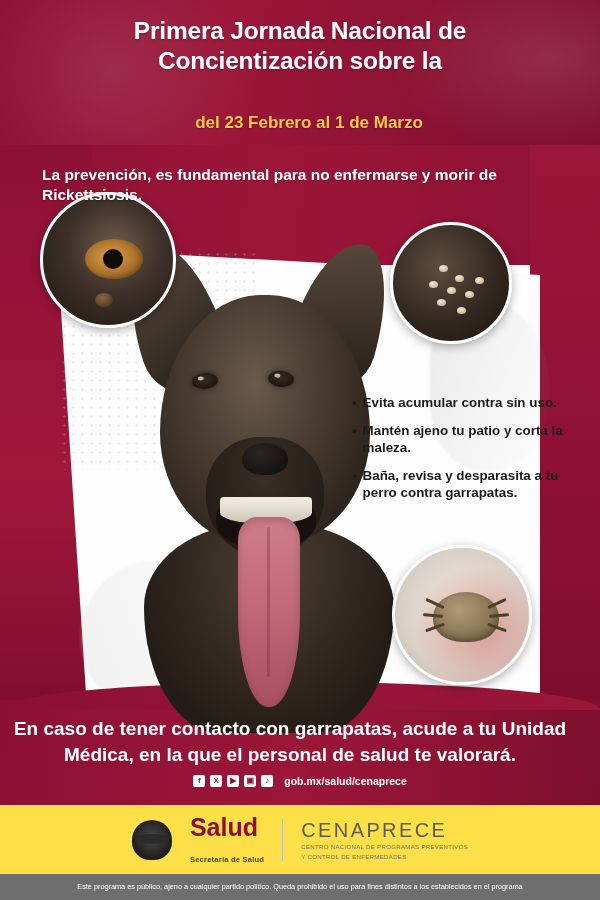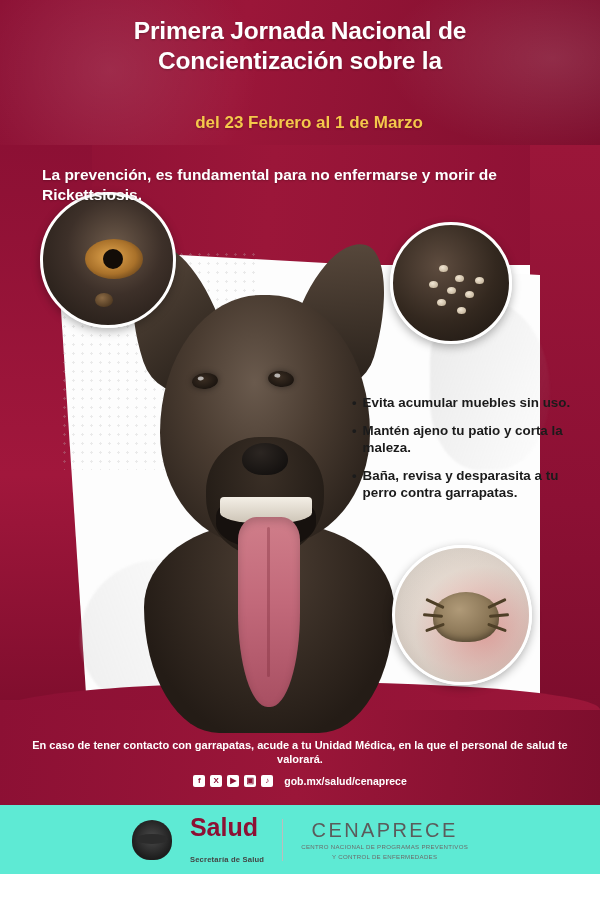--- a/index.html
+++ b/index.html
@@ -226,61 +226,61 @@
   .bottom-band {
     position: absolute; left: 0; bottom: 95px; width: 600px; height: 105px;
     background: linear-gradient(95deg, #8c1034 0%, #9b1639 50%, #7d0e2d 100%);
   }
   .bottom-band::before {
     content: ""; position: absolute; left: 0; top: -18px; width: 600px; height: 28px;
     background: linear-gradient(95deg, #8c1034, #9b1639);
     border-radius: 50% 50% 0 0 / 100% 100% 0 0;
   }
   .closing {
-    position: absolute; left: 14px; bottom: 133px; width: 572px;
+    position: absolute; left: 4px; bottom: 133px; width: 572px;
     text-align: center; color: #ffffff;
-    font-size: 11px; font-weight: bold; line-height: 1.34;
+    font-size: 19px; font-weight: bold; line-height: 1.34;
     z-index: 25;
   }
   .social {
     position: absolute; left: 0; bottom: 113px; width: 600px;
     display: flex; align-items: center; justify-content: center; gap: 5px;
     z-index: 25;
   }
   .social .ic {
     width: 12px; height: 12px; background: #ffffff; color: #8c1034;
     font-size: 8px; font-weight: bold; line-height: 12px; text-align: center;
     border-radius: 2px;
   }
   .social .url {
     color: #ffffff; font-size: 10.5px; font-weight: bold; margin-left: 6px;
   }
 
   
   .footer {
     position: absolute; left: 0; bottom: 26px; width: 600px; height: 69px;
-    background: #5eead4;
+    background: #fde047;
     display: flex; align-items: center; justify-content: center; gap: 18px;
   }
   .eagle {
     width: 40px; height: 40px;
     background: radial-gradient(circle at 50% 45%, #4a4a4a 0%, #1d1d1d 70%);
     border-radius: 50% 50% 45% 45%;
     position: relative;
     flex: 0 0 auto;
   }
   .eagle::before {
     content: ""; position: absolute; left: 4px; top: 14px; width: 32px; height: 10px;
     background: #2b2b2b; border-radius: 50%;
   }
   .salud-block { text-align: left; }
   .salud-main { color: #8c1034; font-size: 25px; font-weight: bold; line-height: 1; }
   .salud-sub { color: #444444; font-size: 7.6px; font-weight: bold; letter-spacing: 0.2px; margin-top: 15px; }
   .divider { width: 1px; height: 42px; background: #bdbdbd; }
-  .cena-block { text-align: center; }
+  .cena-block { }
   .cena-main { color: #5b5b5b; font-size: 20px; letter-spacing: 2.4px; line-height: 1; }
   .cena-sub1, .cena-sub2 { color: #6b6b6b; font-size: 6.1px; letter-spacing: 0.3px; margin-top: 3px; }
 
   
   .legal {
     position: absolute; left: 0; bottom: 0; width: 600px; height: 26px;
     background: #6e6e6e; color: #ffffff;
     font-size: 7.3px; line-height: 26px; text-align: center;
   }
 </style>
@@ -350,21 +350,21 @@
     <span class="leg" style="left:28px;top:66px;transform:rotate(5deg);"></span>
     <span class="leg" style="left:30px;top:78px;transform:rotate(-20deg);"></span>
     <span class="leg" style="left:92px;top:54px;transform:rotate(-25deg);"></span>
     <span class="leg" style="left:94px;top:66px;transform:rotate(-5deg);"></span>
     <span class="leg" style="left:92px;top:78px;transform:rotate(20deg);"></span>
   </div>
 
   <div class="bullets">
     <div class="bullet">
       <span class="dot">•</span>
-      <span>Evita acumular muebles sin uso.</span>
+      <span>Evita acumular contra sin uso.</span>
     </div>
     <div class="bullet">
       <span class="dot">•</span>
       <span>Mantén ajeno tu patio y corta la maleza.</span>
     </div>
     <div class="bullet">
       <span class="dot">•</span>
       <span>Baña, revisa y desparasita a tu perro contra garrapatas.</span>
     </div>
   </div>
@@ -388,14 +388,15 @@
       <div class="salud-sub">Secretaría de Salud</div>
     </div>
     <div class="divider"></div>
     <div class="cena-block">
       <div class="cena-main">CENAPRECE</div>
       <div class="cena-sub1">CENTRO NACIONAL DE PROGRAMAS PREVENTIVOS</div>
       <div class="cena-sub2">Y CONTROL DE ENFERMEDADES</div>
     </div>
   </div>
 
+  <div class="legal">Este programa es público, ajeno a cualquier partido político. Queda prohibido el uso para fines distintos a los establecidos en el programa</div>
 
 </div>
 
 </body></html>

